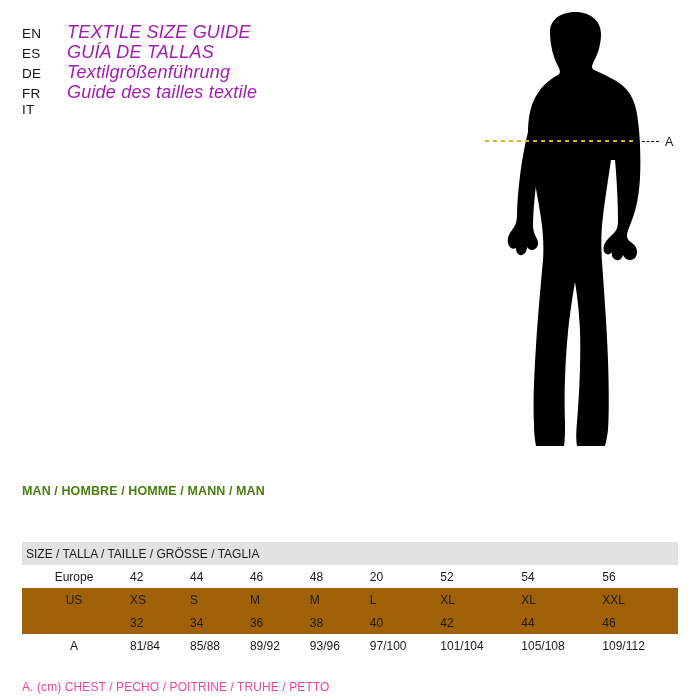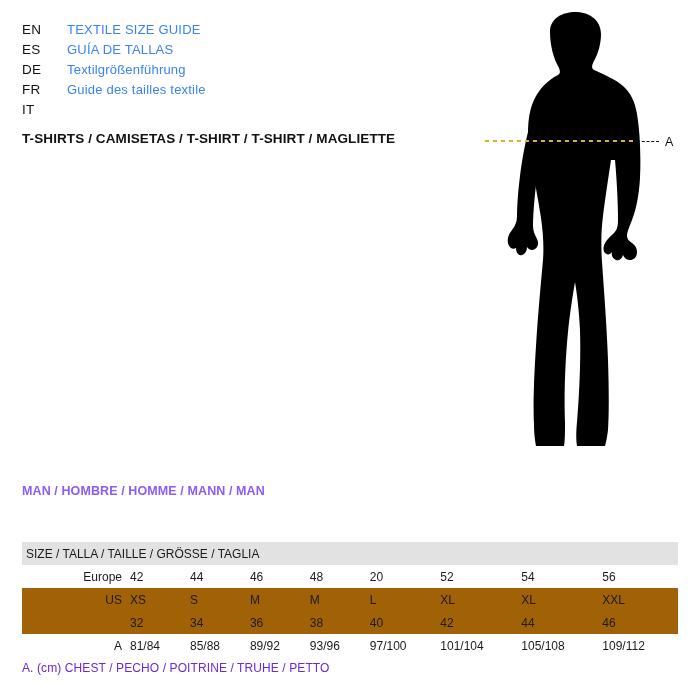--- a/index.html
+++ b/index.html
@@ -34,22 +34,23 @@
     font-size: 13.5px;
     letter-spacing: 0.2px;
   }
   .lang-code {
     width: 45px;
     flex: 0 0 45px;
     font-size: 13.5px;
     color: #111;
   }
   .lang-text {
-    font-size: 13px;
-    color: #3b82f6;
+    font-size: 18px;
+    color: #a21caf;
+    font-style: italic;
   }
 
   
   .cat-block {
     position: absolute;
     left: 22px;
     top: 128px;
     width: 460px;
   }
   .cat-line {
@@ -89,21 +90,21 @@
   
   .table-wrap {
     position: absolute;
     left: 22px;
     top: 484px;
     width: 656px;
   }
   .man-title {
     font-size: 12.5px;
     font-weight: bold;
-    color: #8b5cf6;
+    color: #4d7c0f;
     margin-bottom: 7px;
     letter-spacing: 0.1px;
   }
   table.size-table {
     border-collapse: collapse;
     width: 656px;
     font-size: 12px;
     margin-top: 44px;
   }
   table.size-table td {
@@ -117,28 +118,28 @@
     background: #e2e2e2;
     text-align: left;
     font-size: 12px;
     padding-left: 4px;
     color: #1a1a1a;
   }
   table.size-table tr.shade td {
     background: #a16207;
   }
   table.size-table td.rowlabel {
-    text-align: right;
+    text-align: center;
     padding-left: 4px;
     width: 96px;
   }
   .footnote {
-    margin-top: 4px;
+    margin-top: 23px;
     font-size: 12px;
-    color: #6d28d9;
+    color: #ec4899;
     letter-spacing: 0.1px;
   }
 </style>
 </head>
 <body>
 
 <div class="page">
 
   <div class="lang-block">
     <div class="lang-row">
@@ -156,21 +157,20 @@
     <div class="lang-row">
       <span class="lang-code">FR</span>
       <span class="lang-text">Guide des tailles textile</span>
     </div>
     <div class="lang-row">
       <span class="lang-code">IT</span>
     </div>
   </div>
 
   <div class="cat-block">
-    <div class="cat-line">T-SHIRTS / CAMISETAS / T-SHIRT / T-SHIRT / MAGLIETTE</div>
   </div>
 
   <div class="figure">
     <svg width="240" height="460" viewBox="0 0 240 460" xmlns="http://www.w3.org/2000/svg" aria-hidden="true">
       <g>
         <path fill="#000000" d="
           M 95 22
           C 95 8, 108 2, 120 2
           C 133 2, 146 9, 146 24
           C 146 34, 143 44, 139 51

